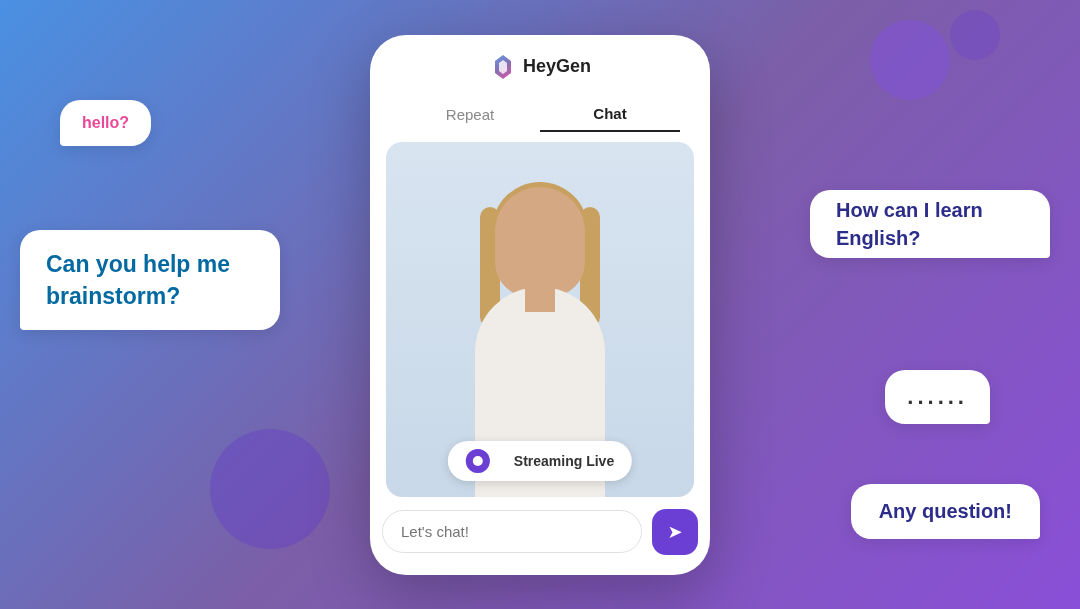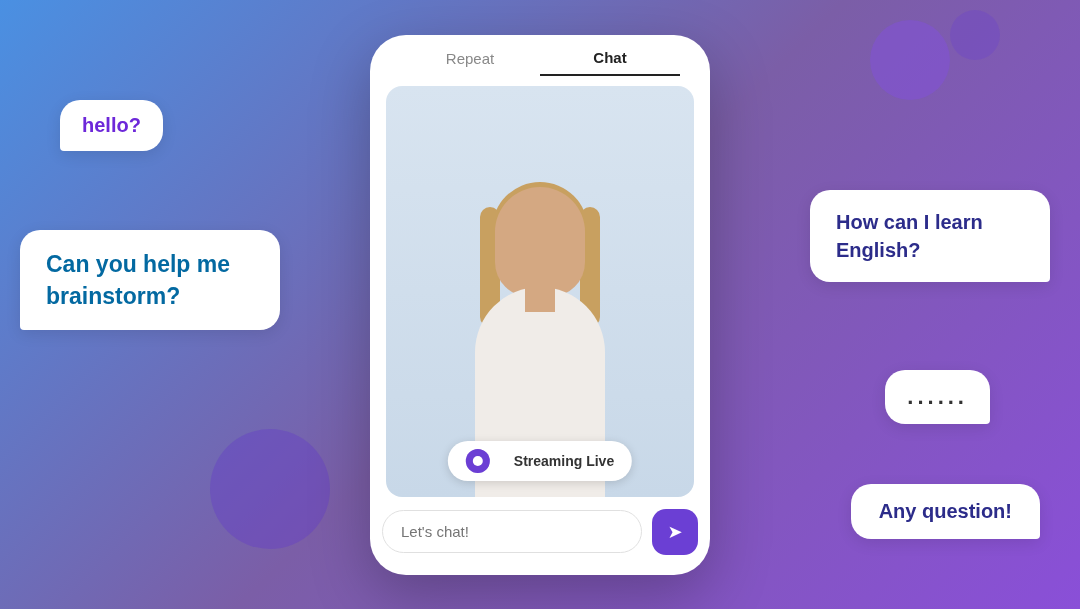--- a/index.html
+++ b/index.html
@@ -46,23 +46,23 @@
     }
 
     
     .bubble-left-1 {
       position: absolute;
       top: 100px;
       left: 60px;
       background: white;
       border-radius: 20px 20px 20px 4px;
       padding: 14px 22px;
-      font-size: 20px;
+      font-size: 16px;
       font-weight: 600;
-      color: #6d28d9;
+      color: #ec4899;
       box-shadow: 0 4px 15px rgba(0,0,0,0.1);
     }
     .bubble-left-2 {
       position: absolute;
       top: 230px;
       left: 20px;
       background: white;
       border-radius: 20px 20px 20px 4px;
       padding: 18px 26px;
       font-size: 23px;
@@ -73,21 +73,21 @@
       max-width: 260px;
     }
 
     
     .bubble-right-1 {
       position: absolute;
       top: 190px;
       right: 30px;
       background: white;
       border-radius: 20px 20px 4px 20px;
-      padding: 18px 26px;
+      padding: 6px 26px;
       font-size: 20px;
       font-weight: 700;
       color: #2c2c8a;
       line-height: 1.4;
       box-shadow: 0 4px 15px rgba(0,0,0,0.1);
       max-width: 240px;
     }
     .bubble-right-2 {
       position: absolute;
       top: 370px;
@@ -376,20 +376,37 @@
 </div>
 <div class="bubble-right-2">
   <span>......</span>
 </div>
 <div class="bubble-right-3">
   <span>Any question!</span>
 </div>
 
 <div class="phone">
 
+  <div class="phone-header">
+    <div class="heygen-logo">
+
+      <svg class="logo-icon" viewBox="0 0 28 28" fill="none" xmlns="http://www.w3.org/2000/svg">
+        <path d="M14 2L6 8V20L14 26L22 20V8L14 2Z" fill="url(#logoGrad)" opacity="0.9"></path>
+        <path d="M10 10L14 7L18 10V18L14 21L10 18V10Z" fill="white" opacity="0.8"></path>
+        <defs>
+          <linearGradient id="logoGrad" x1="6" y1="2" x2="22" y2="26" gradientUnits="userSpaceOnUse">
+            <stop offset="0%" stop-color="#4a90e2"></stop>
+            <stop offset="50%" stop-color="#7b5ea7"></stop>
+            <stop offset="100%" stop-color="#e040a0"></stop>
+          </linearGradient>
+        </defs>
+      </svg>
+      <span class="logo-text">HeyGen</span>
+    </div>
+  </div>
 
   <div class="tab-bar">
     <div class="tab">
       <span>Repeat</span>
     </div>
     <div class="tab active">
       <span>Chat</span>
     </div>
   </div>
 

